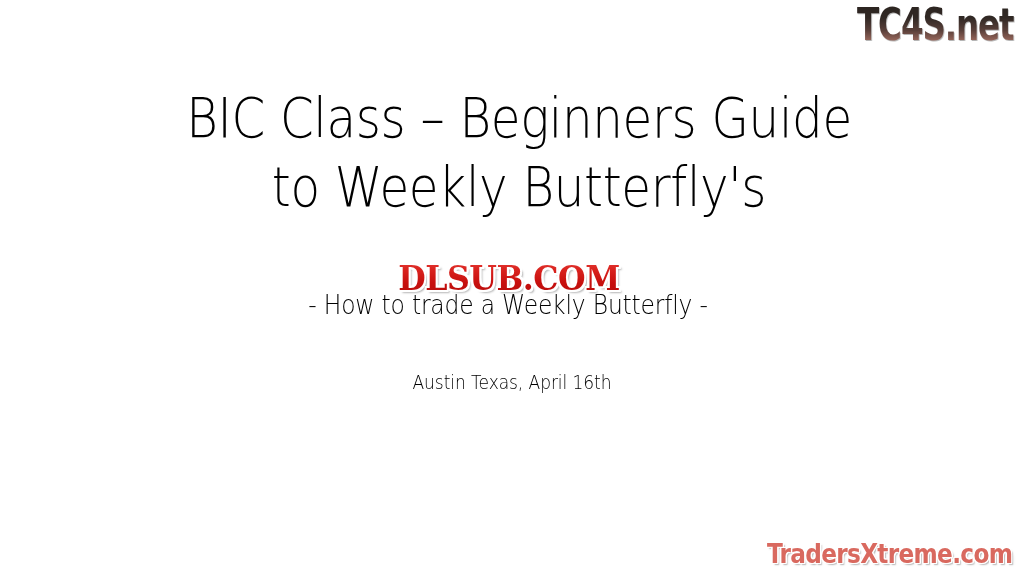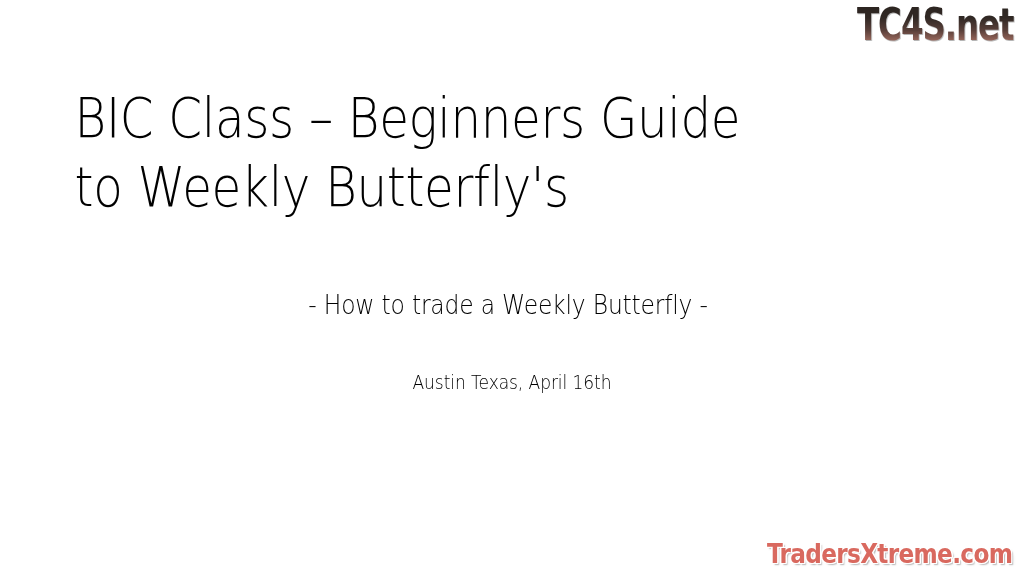--- a/index.html
+++ b/index.html
@@ -43,21 +43,21 @@
     -webkit-text-fill-color: transparent;
     filter: drop-shadow(1.5px 1.5px 0.6px rgba(120,120,120,0.55));
   }
 
   
   .title-block {
     position: absolute;
     left: 14px;
     right: 0;
     top: 84px;
-    text-align: left;
+    text-align: center;
   }
   .title-line {
     font-family: "DejaVu Sans", sans-serif;
     font-weight: 300;
     font-size: 55px;
     line-height: 69px;
     color: #000000;
     letter-spacing: -0.4px;
     transform: scaleX(0.88);
     white-space: nowrap;
@@ -177,18 +177,22 @@
 
   <div class="title-block">
     <div class="title-line">BIC Class – Beginners Guide</div>
     <div class="title-line">to Weekly Butterfly's</div>
   </div>
 
   <div class="subtitle-wrap">
     <div class="subtitle-line">- How to trade a Weekly Butterfly -</div>
   </div>
 
+  <div class="dlsub-watermark">
+    <div class="dlsub-text halo">DLSUB.COM</div>
+    <div class="dlsub-text fill">DLSUB.COM</div>
+  </div>
 
   <div class="date-line">Austin Texas, April 16th</div>
 
   <div class="tx-logo">TradersXtreme.com</div>
 
 </div>
 
 </body></html>

